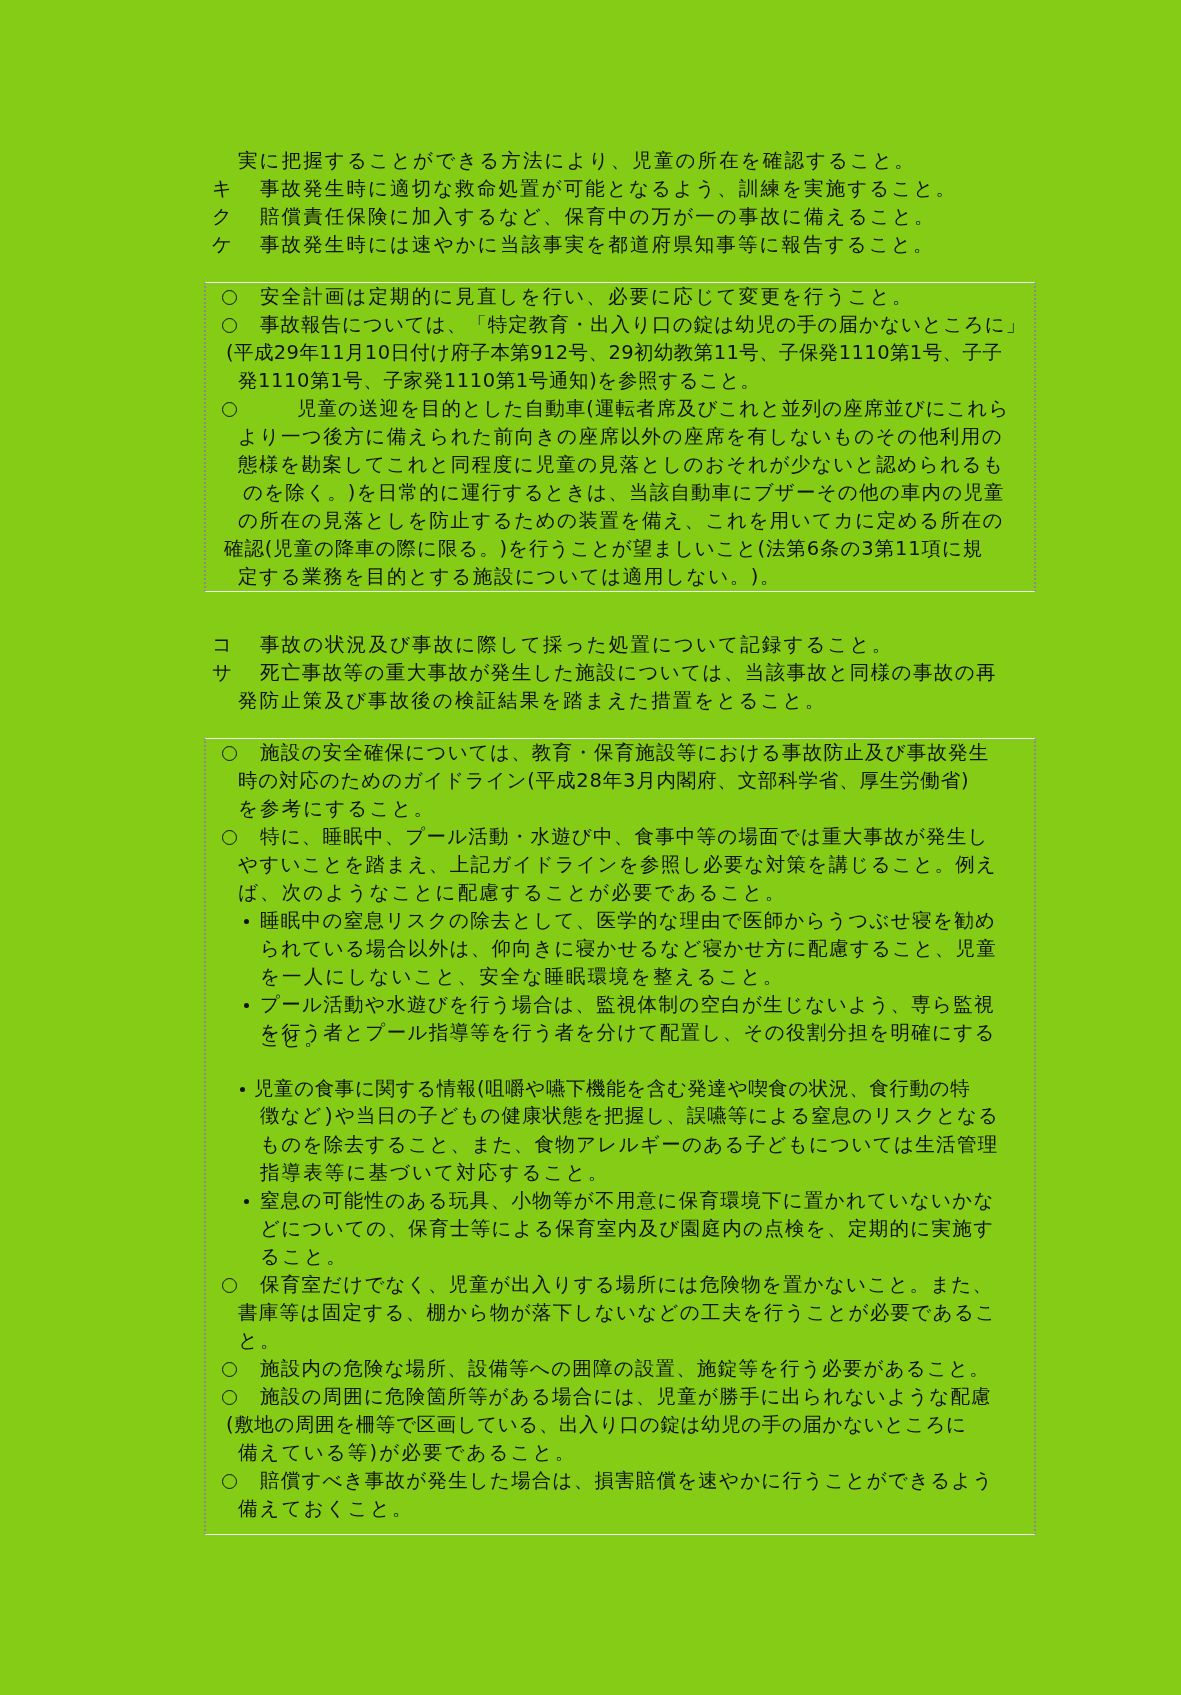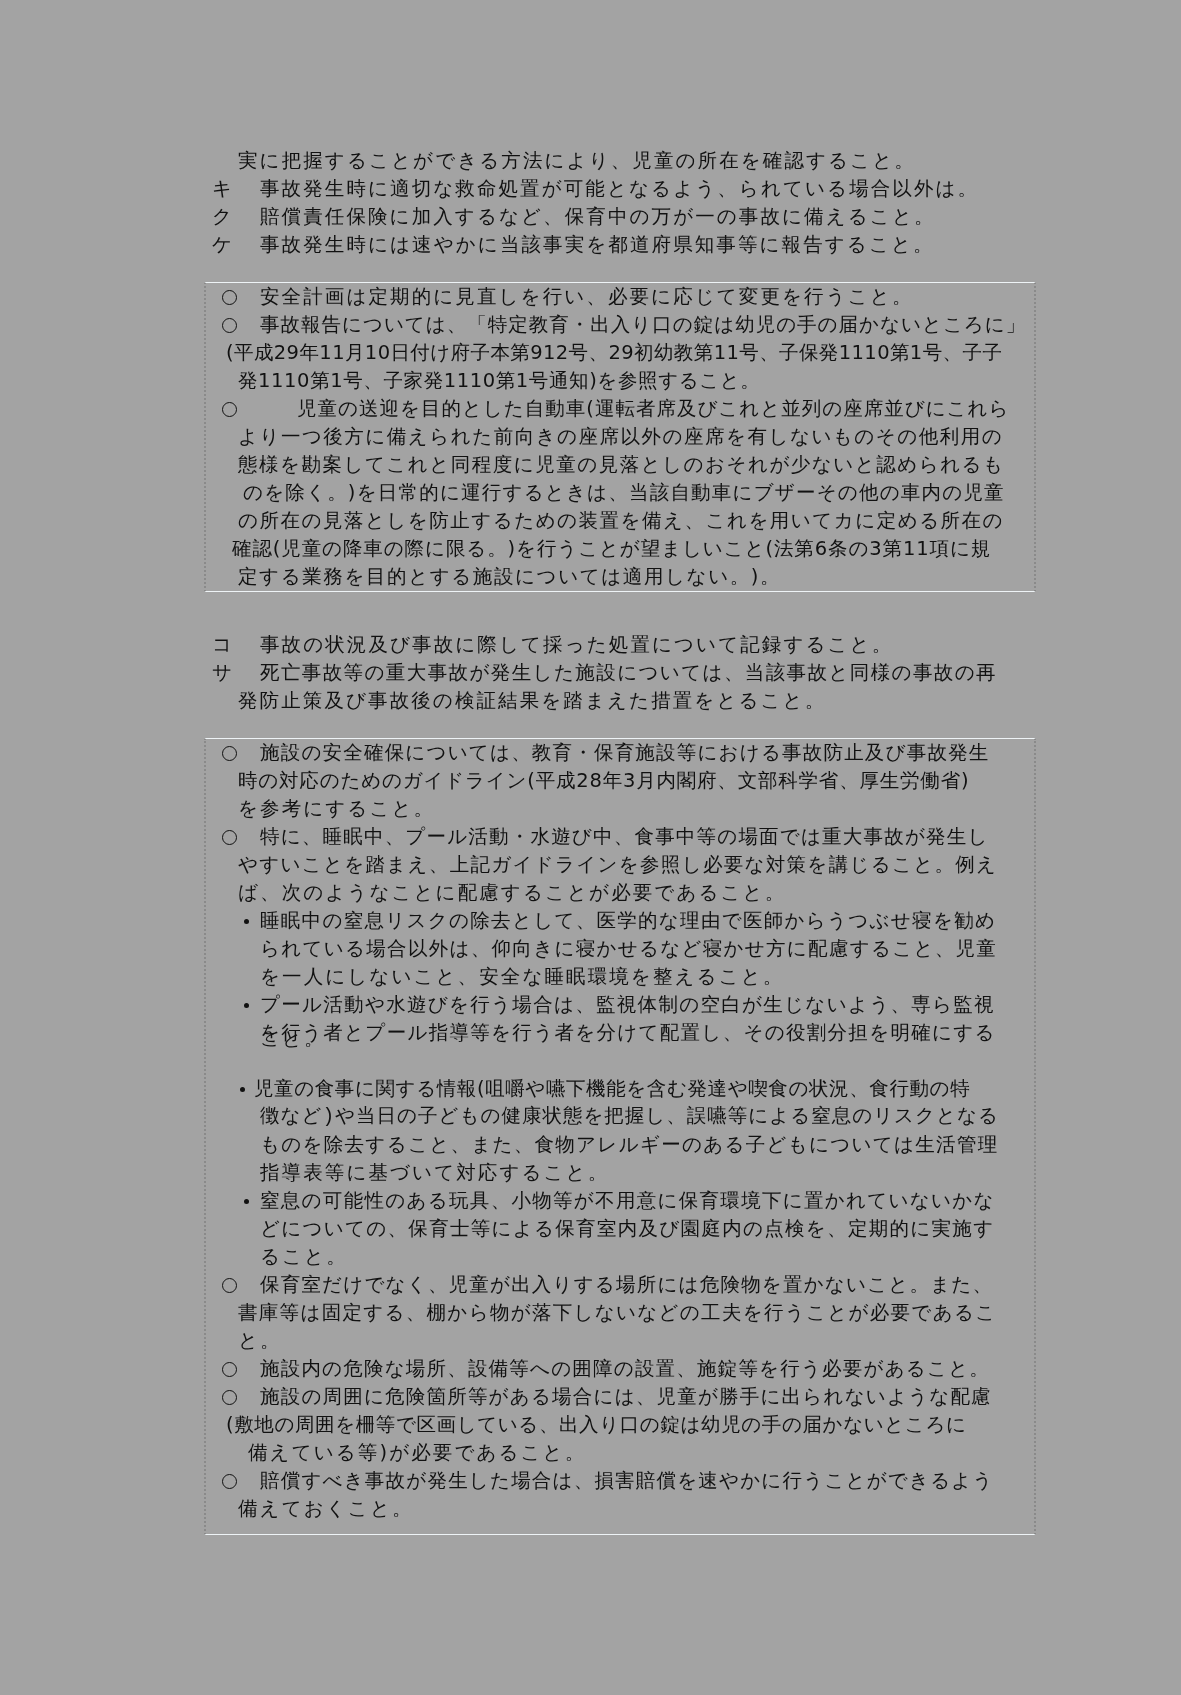--- a/index.html
+++ b/index.html
@@ -1,35 +1,35 @@
 <!DOCTYPE html>
 <html><head>
 <meta charset="utf-8">
 <style>
   html, body { margin: 0; padding: 0; background: #ffffff; }
   body { width: 1181px; height: 1695px; position: relative; overflow: hidden;
          font-family: "DejaVu Sans", "Liberation Sans", sans-serif; color: #111; }
-  .page { position: absolute; left: 0; top: 0; width: 1181px; height: 1695px; background: #a3a3a3; }
+  .page { position: absolute; left: 0; top: 0; width: 1181px; height: 1695px; background: #84cc16; }
   .line { position: absolute; white-space: nowrap; font-size: 19.5px; line-height: 28px; height: 28px; letter-spacing: 2.1px; }
   .marker { position: absolute; white-space: nowrap; font-size: 19.5px; line-height: 28px; height: 28px; }
   .box { position: absolute; border-left: 2px dotted #8a8a8a; border-right: 2px dotted #8a8a8a;
          border-top: 1px solid #eef3f6; border-bottom: 1px solid #eef3f6; box-sizing: border-box; }
   .circle { display: inline-block; width: 15px; height: 15px; border: 1.4px solid #111; border-radius: 50%; box-sizing: border-box; position: absolute; top: 7px; left: 2px; }
   .dot { display: inline-block; width: 5px; height: 5px; background: #111; border-radius: 50%; position: absolute; top: 12px; left: 4px; }
 </style>
 </head>
 <body>
 
 <div class="page">
 
   <div>
     <div class="line" style="left:238px; top:147px;">実に把握することができる方法により、児童の所在を確認すること。</div>
 
     <div class="marker" style="left:212px; top:175px;">キ</div>
-    <div class="line" style="left:260px; top:175px;">事故発生時に適切な救命処置が可能となるよう、られている場合以外は。</div>
+    <div class="line" style="left:260px; top:175px;">事故発生時に適切な救命処置が可能となるよう、訓練を実施すること。</div>
 
     <div class="marker" style="left:212px; top:203px;">ク</div>
     <div class="line" style="left:260px; top:203px;">賠償責任保険に加入するなど、保育中の万が一の事故に備えること。</div>
 
     <div class="marker" style="left:212px; top:231px;">ケ</div>
     <div class="line" style="left:260px; top:231px;">事故発生時には速やかに当該事実を都道府県知事等に報告すること。</div>
   </div>
 
   <div class="box" style="left:204px; top:282px; width:832px; height:310px;"></div>
   <div>
@@ -47,21 +47,21 @@
     <div class="line" style="left:238px; top:367px; letter-spacing:0.6px;">発1110第1号、子家発1110第1号通知)を参照すること。</div>
 
     <div class="marker" style="left:220px; top:395px; width:20px;">
         <span class="circle"></span>
       </div>
     <div class="line" style="left:260px; top:395px; letter-spacing:1.0px;margin-left:37px;">児童の送迎を目的とした自動車(運転者席及びこれと並列の座席並びにこれら</div>
     <div class="line" style="left:238px; top:423px; letter-spacing:1.5px;">より一つ後方に備えられた前向きの座席以外の座席を有しないものその他利用の</div>
     <div class="line" style="left:238px; top:451px; letter-spacing:1.5px;">態様を勘案してこれと同程度に児童の見落としのおそれが少ないと認められるも</div>
     <div class="line" style="left:243px; top:479px; letter-spacing:1.2px;">のを除く。)を日常的に運行するときは、当該自動車にブザーその他の車内の児童</div>
     <div class="line" style="left:238px; top:507px; letter-spacing:1.5px;">の所在の見落としを防止するための装置を備え、これを用いてカに定める所在の</div>
-    <div class="line" style="left:232px; top:535px; letter-spacing:0.9px;">確認(児童の降車の際に限る。)を行うことが望ましいこと(法第6条の3第11項に規</div>
+    <div class="line" style="left:224px; top:535px; letter-spacing:0.9px;">確認(児童の降車の際に限る。)を行うことが望ましいこと(法第6条の3第11項に規</div>
     <div class="line" style="left:238px; top:563px; letter-spacing:1.6px;">定する業務を目的とする施設については適用しない。)。</div>
   </div>
 
   <div>
     <div class="marker" style="left:212px; top:631px;">コ</div>
     <div class="line" style="left:260px; top:631px;">事故の状況及び事故に際して採った処置について記録すること。</div>
 
     <div class="marker" style="left:212px; top:659px;">サ</div>
     <div class="line" style="left:260px; top:659px; letter-spacing:1.4px;">死亡事故等の重大事故が発生した施設については、当該事故と同様の事故の再</div>
     <div class="line" style="left:238px; top:687px;">発防止策及び事故後の検証結果を踏まえた措置をとること。</div>
@@ -123,21 +123,21 @@
     <div class="marker" style="left:220px; top:1355px; width:20px;">
         <span class="circle"></span>
       </div>
     <div class="line" style="left:260px; top:1355px; letter-spacing:1.2px;">施設内の危険な場所、設備等への囲障の設置、施錠等を行う必要があること。</div>
 
     <div class="marker" style="left:220px; top:1383px; width:20px;">
         <span class="circle"></span>
       </div>
     <div class="line" style="left:260px; top:1383px; letter-spacing:1.2px;">施設の周囲に危険箇所等がある場合には、児童が勝手に出られないような配慮</div>
     <div class="line" style="left:226px; top:1411px; letter-spacing:0.6px;">(敷地の周囲を柵等で区画している、出入り口の錠は幼児の手の届かないところに</div>
-    <div class="line" style="left:238px; top:1439px;margin-left:10px;">備えている等)が必要であること。</div>
+    <div class="line" style="left:238px; top:1439px;">備えている等)が必要であること。</div>
 
     <div class="marker" style="left:220px; top:1467px; width:20px;">
         <span class="circle"></span>
       </div>
     <div class="line" style="left:260px; top:1467px; letter-spacing:1.2px;">賠償すべき事故が発生した場合は、損害賠償を速やかに行うことができるよう</div>
     <div class="line" style="left:238px; top:1495px;">備えておくこと。</div>
   </div>
 
 </div>
 

